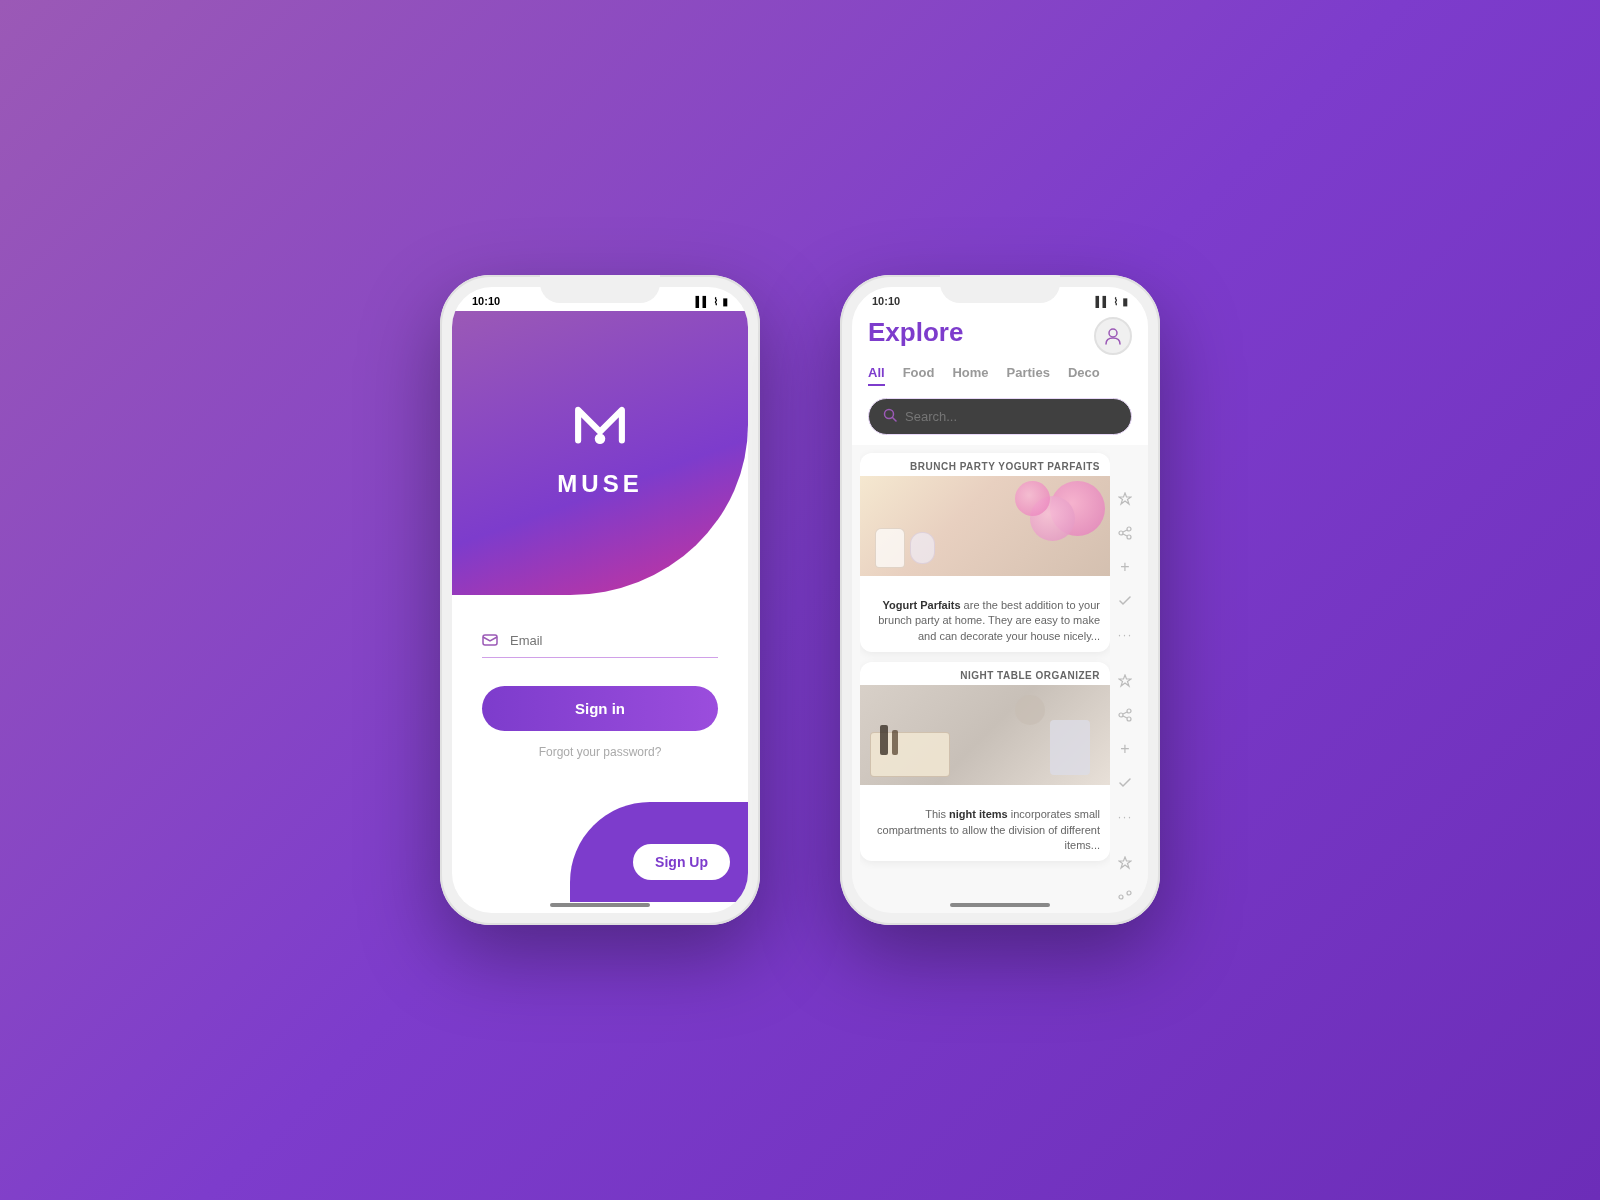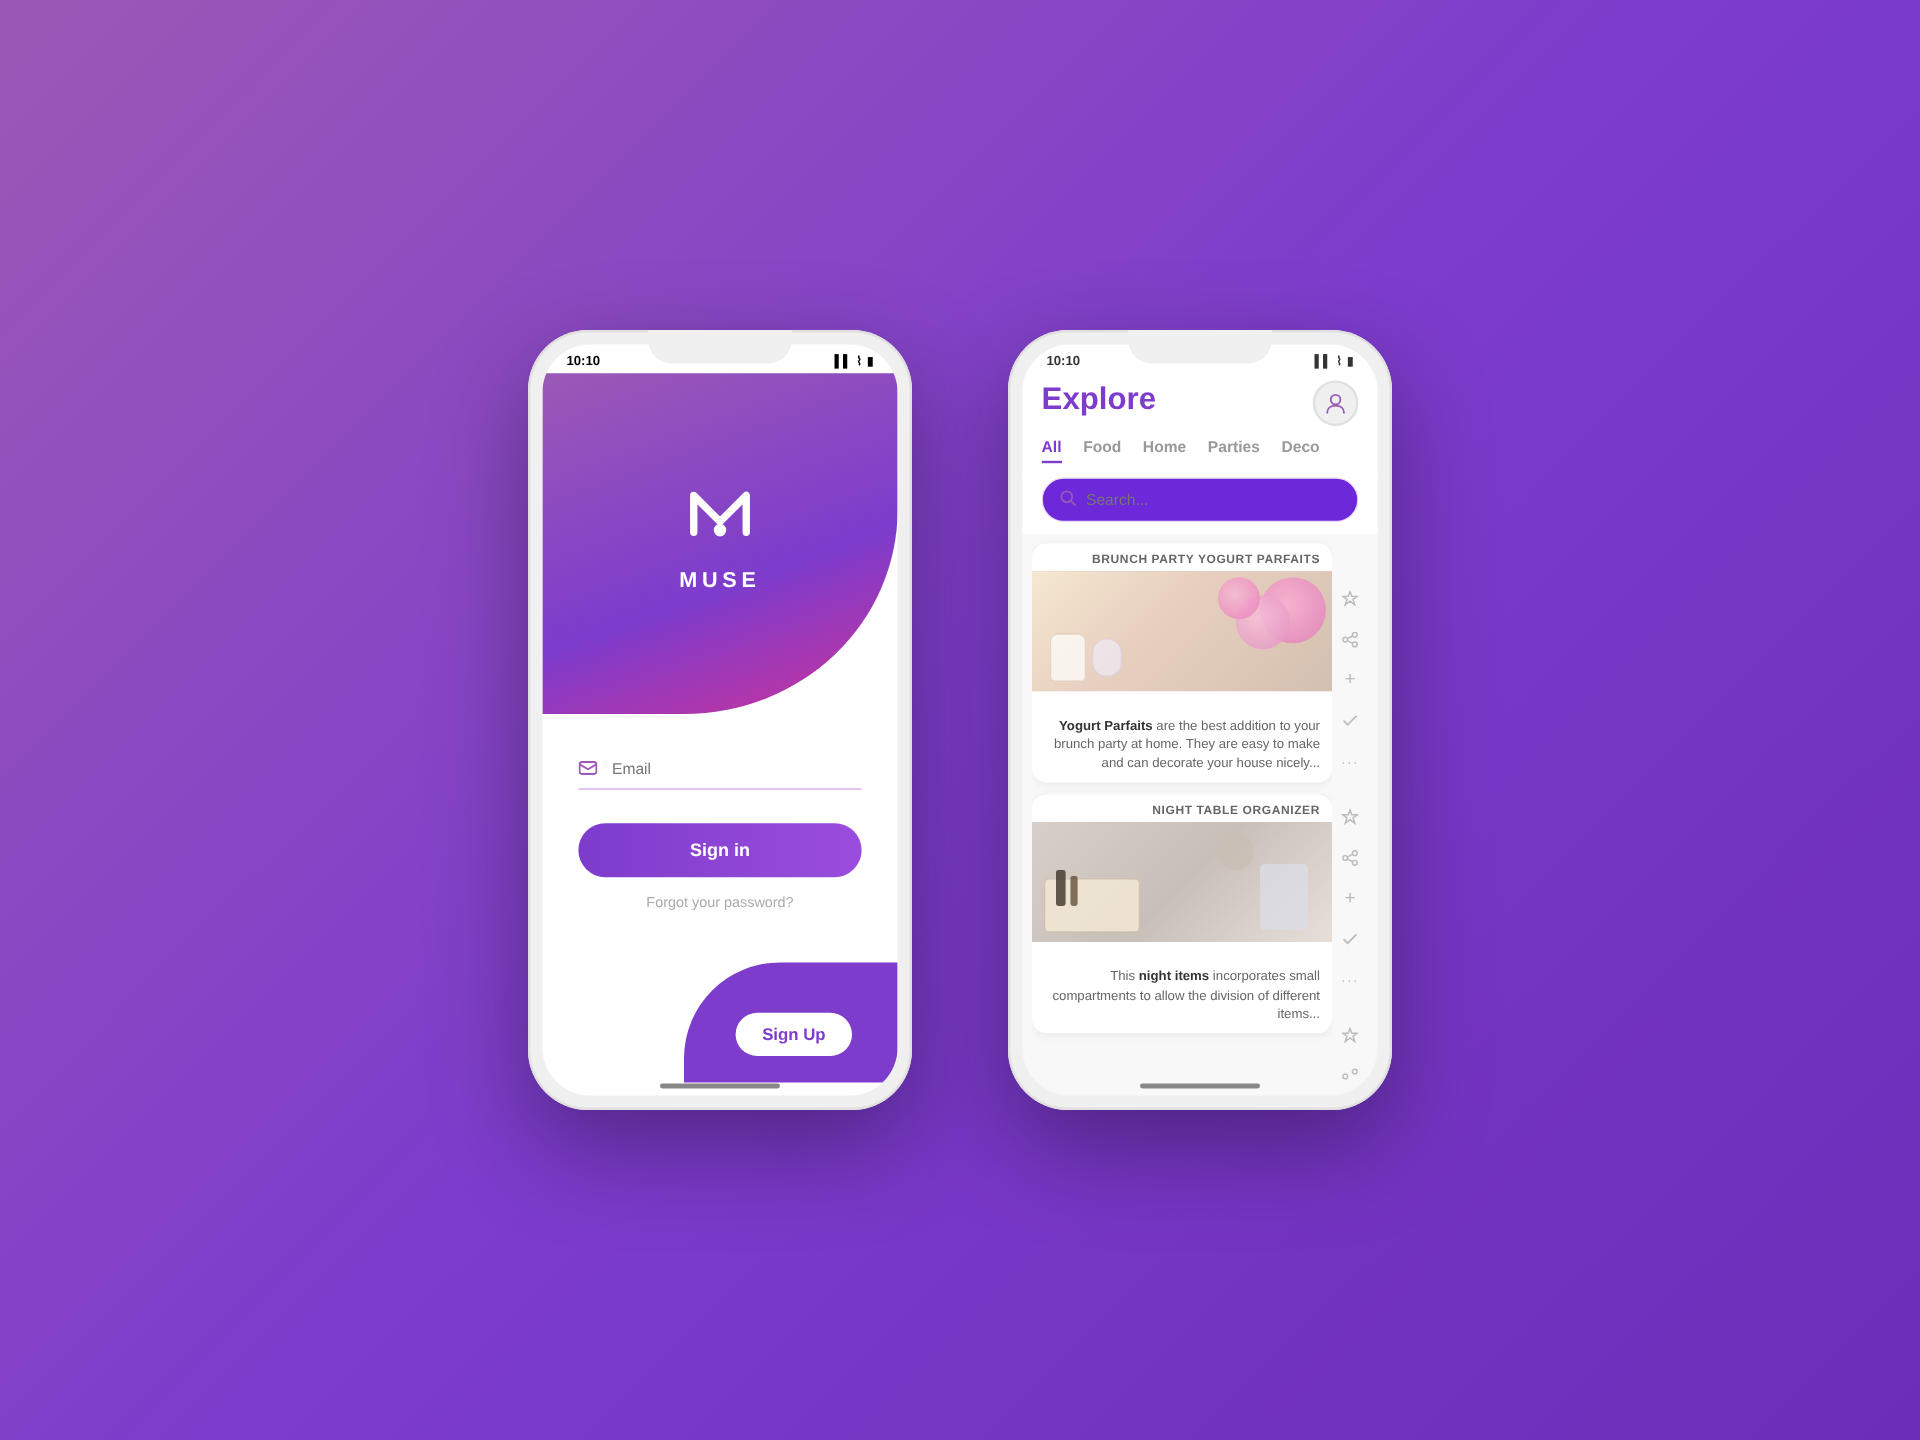--- a/index.html
+++ b/index.html
@@ -83,21 +83,21 @@
     }
 
     .muse-logo {
       width: 70px;
       height: 70px;
       margin-bottom: 12px;
     }
 
     .muse-title {
       color: white;
-      font-size: 18px;
+      font-size: 24px;
       font-weight: 700;
       letter-spacing: 4px;
     }
 
     .login-form {
       padding: 30px 30px 32px;
       flex: 1;
       display: flex;
       flex-direction: column;
       gap: 0;
@@ -153,21 +153,21 @@
       position: absolute;
       bottom: 0;
       right: 0;
       width: 60%;
       height: 100px;
       background: #7d3ccc;
       border-radius: 80px 0 0 0;
       display: flex;
       align-items: center;
       justify-content: flex-end;
-      padding-right: 38px;
+      padding-right: 18px;
       padding-top: 20px;
     }
 
     .signup-btn {
       background: white;
       color: #7d3ccc;
       border: none;
       border-radius: 20px;
       padding: 10px 22px;
       font-size: 14px;
@@ -227,21 +227,21 @@
       padding-bottom: 4px;
     }
 
     .category-item.active {
       color: #7d3ccc;
       border-bottom: 2px solid #7d3ccc;
     }
 
     .search-bar {
       margin: 0 0 10px;
-      background: #6d28d9;
+      background: #404040;
       border-radius: 25px;
       display: flex;
       align-items: center;
       gap: 8px;
       padding: 9px 14px;
       border: 1.5px solid #e8d8f8;
     }
 
     .search-icon-el { color: #9b59b6; font-size: 14px; }
 

